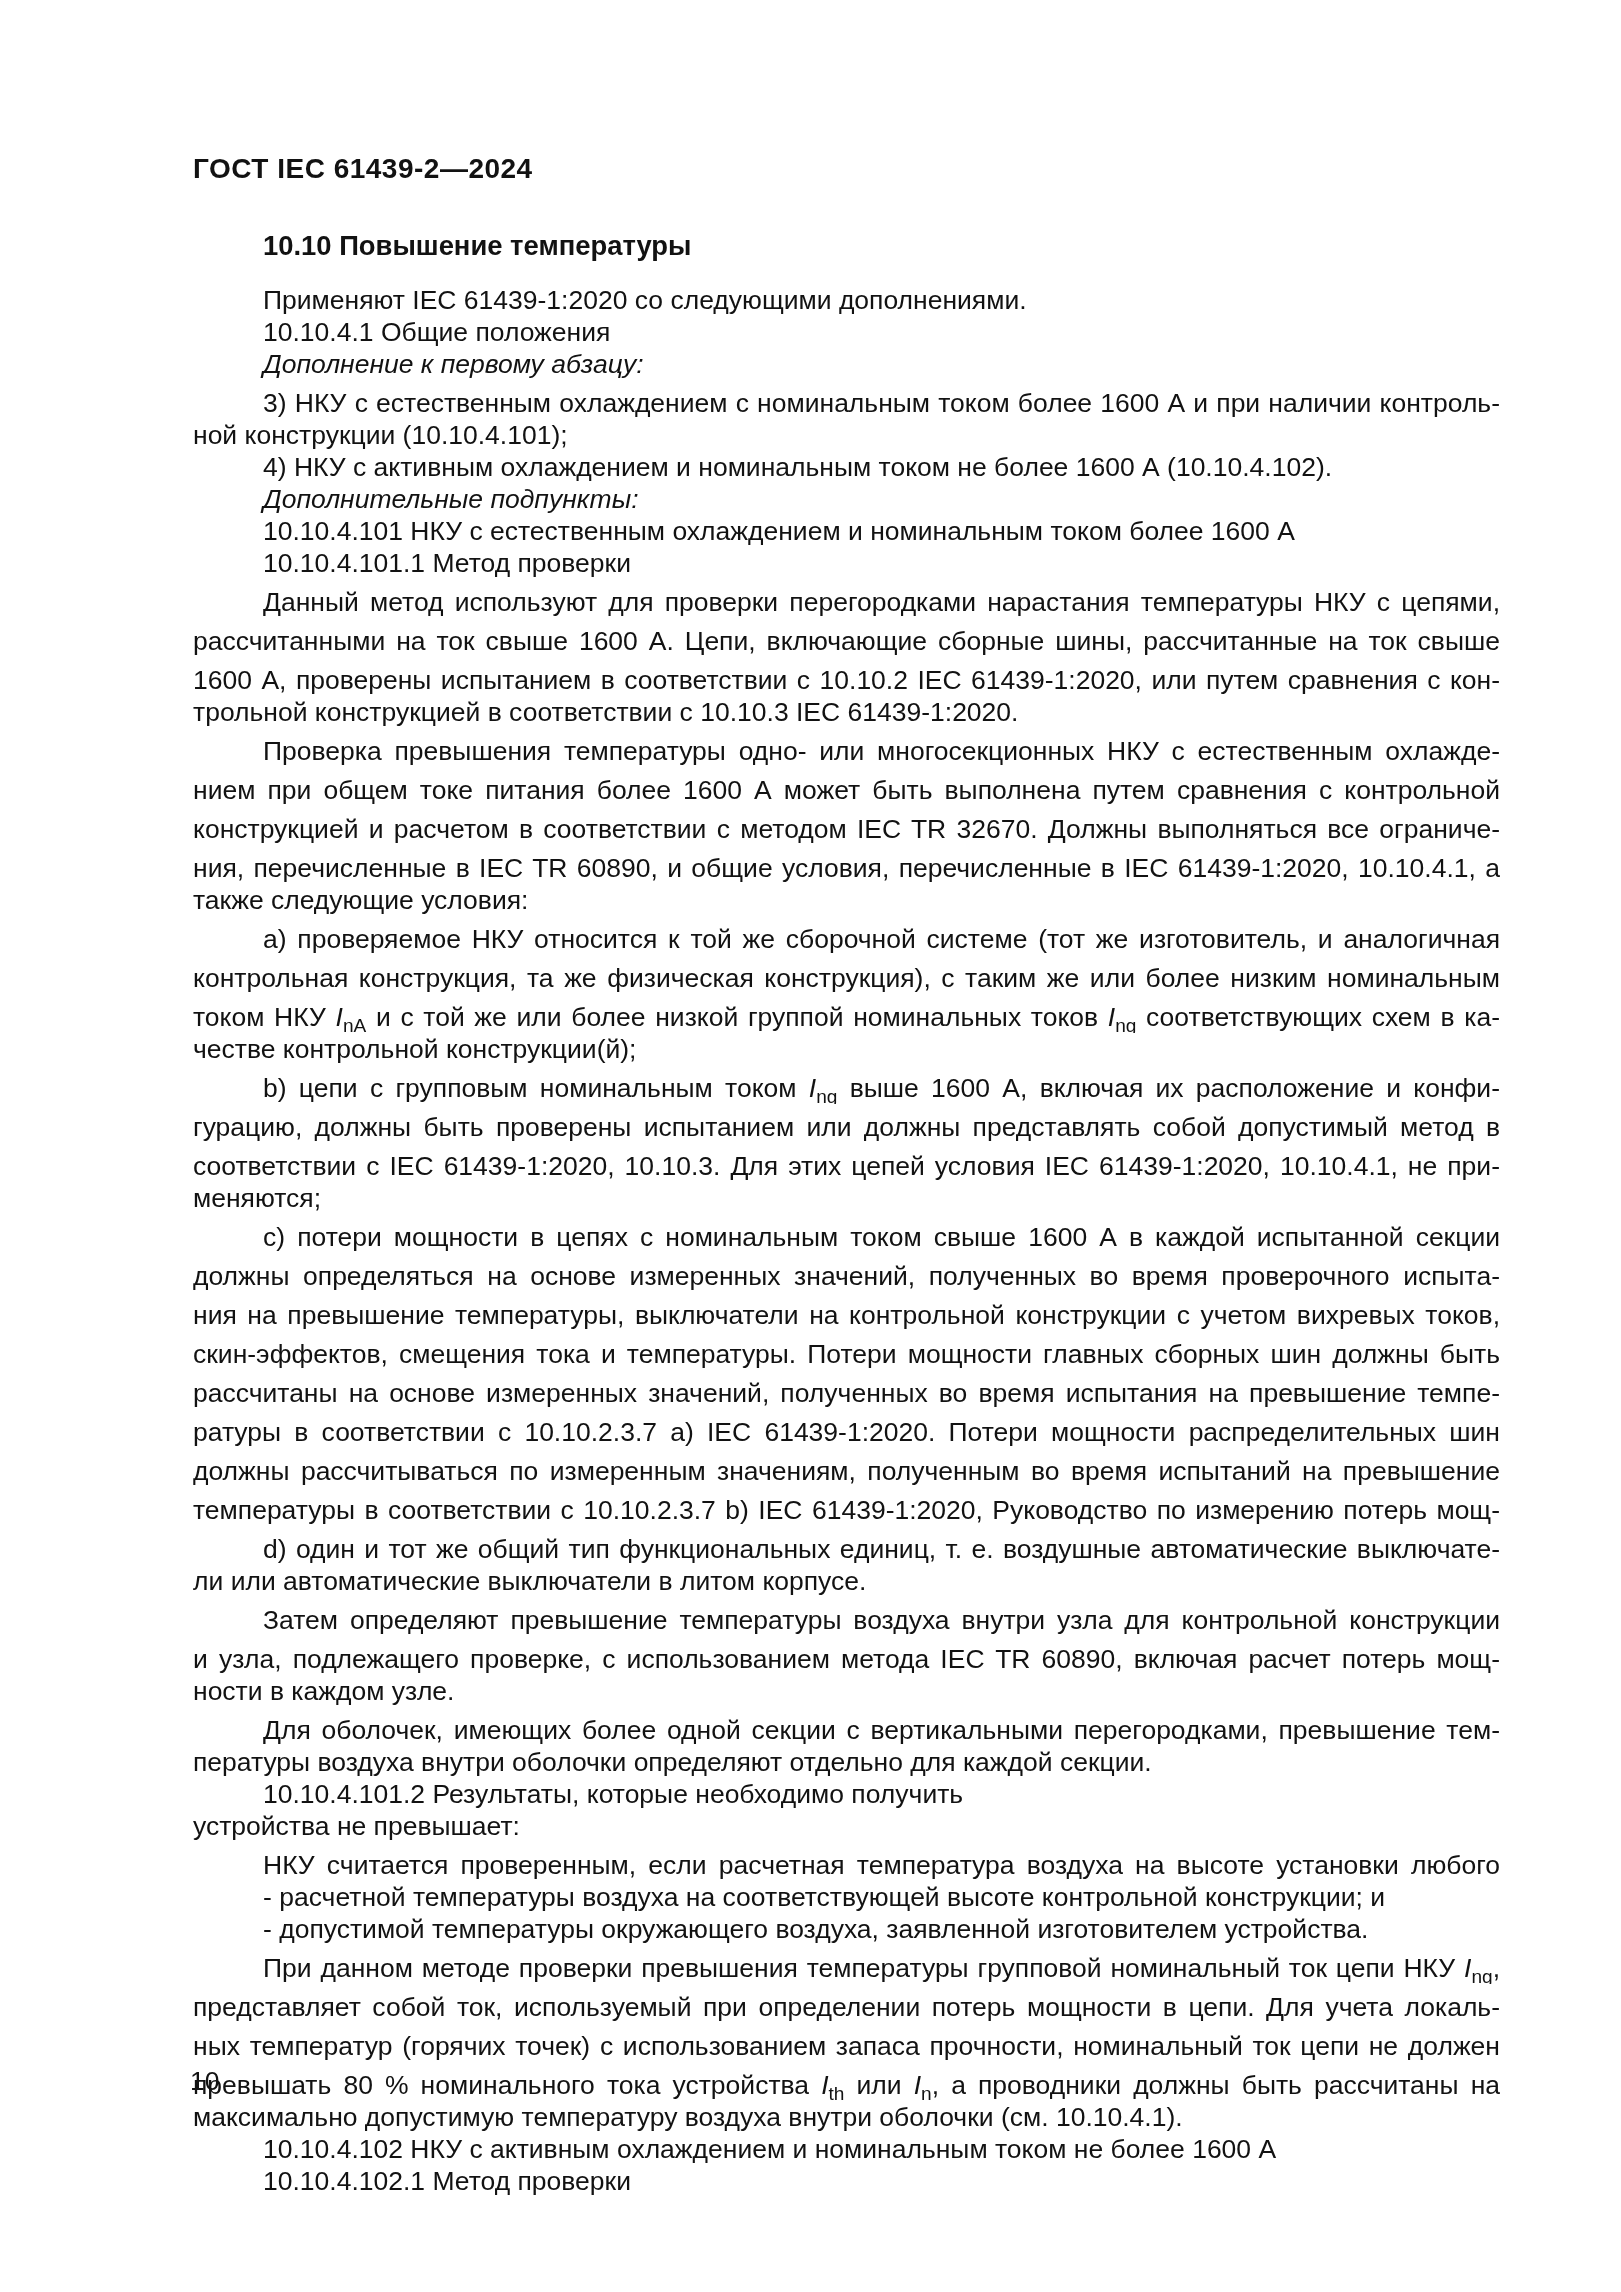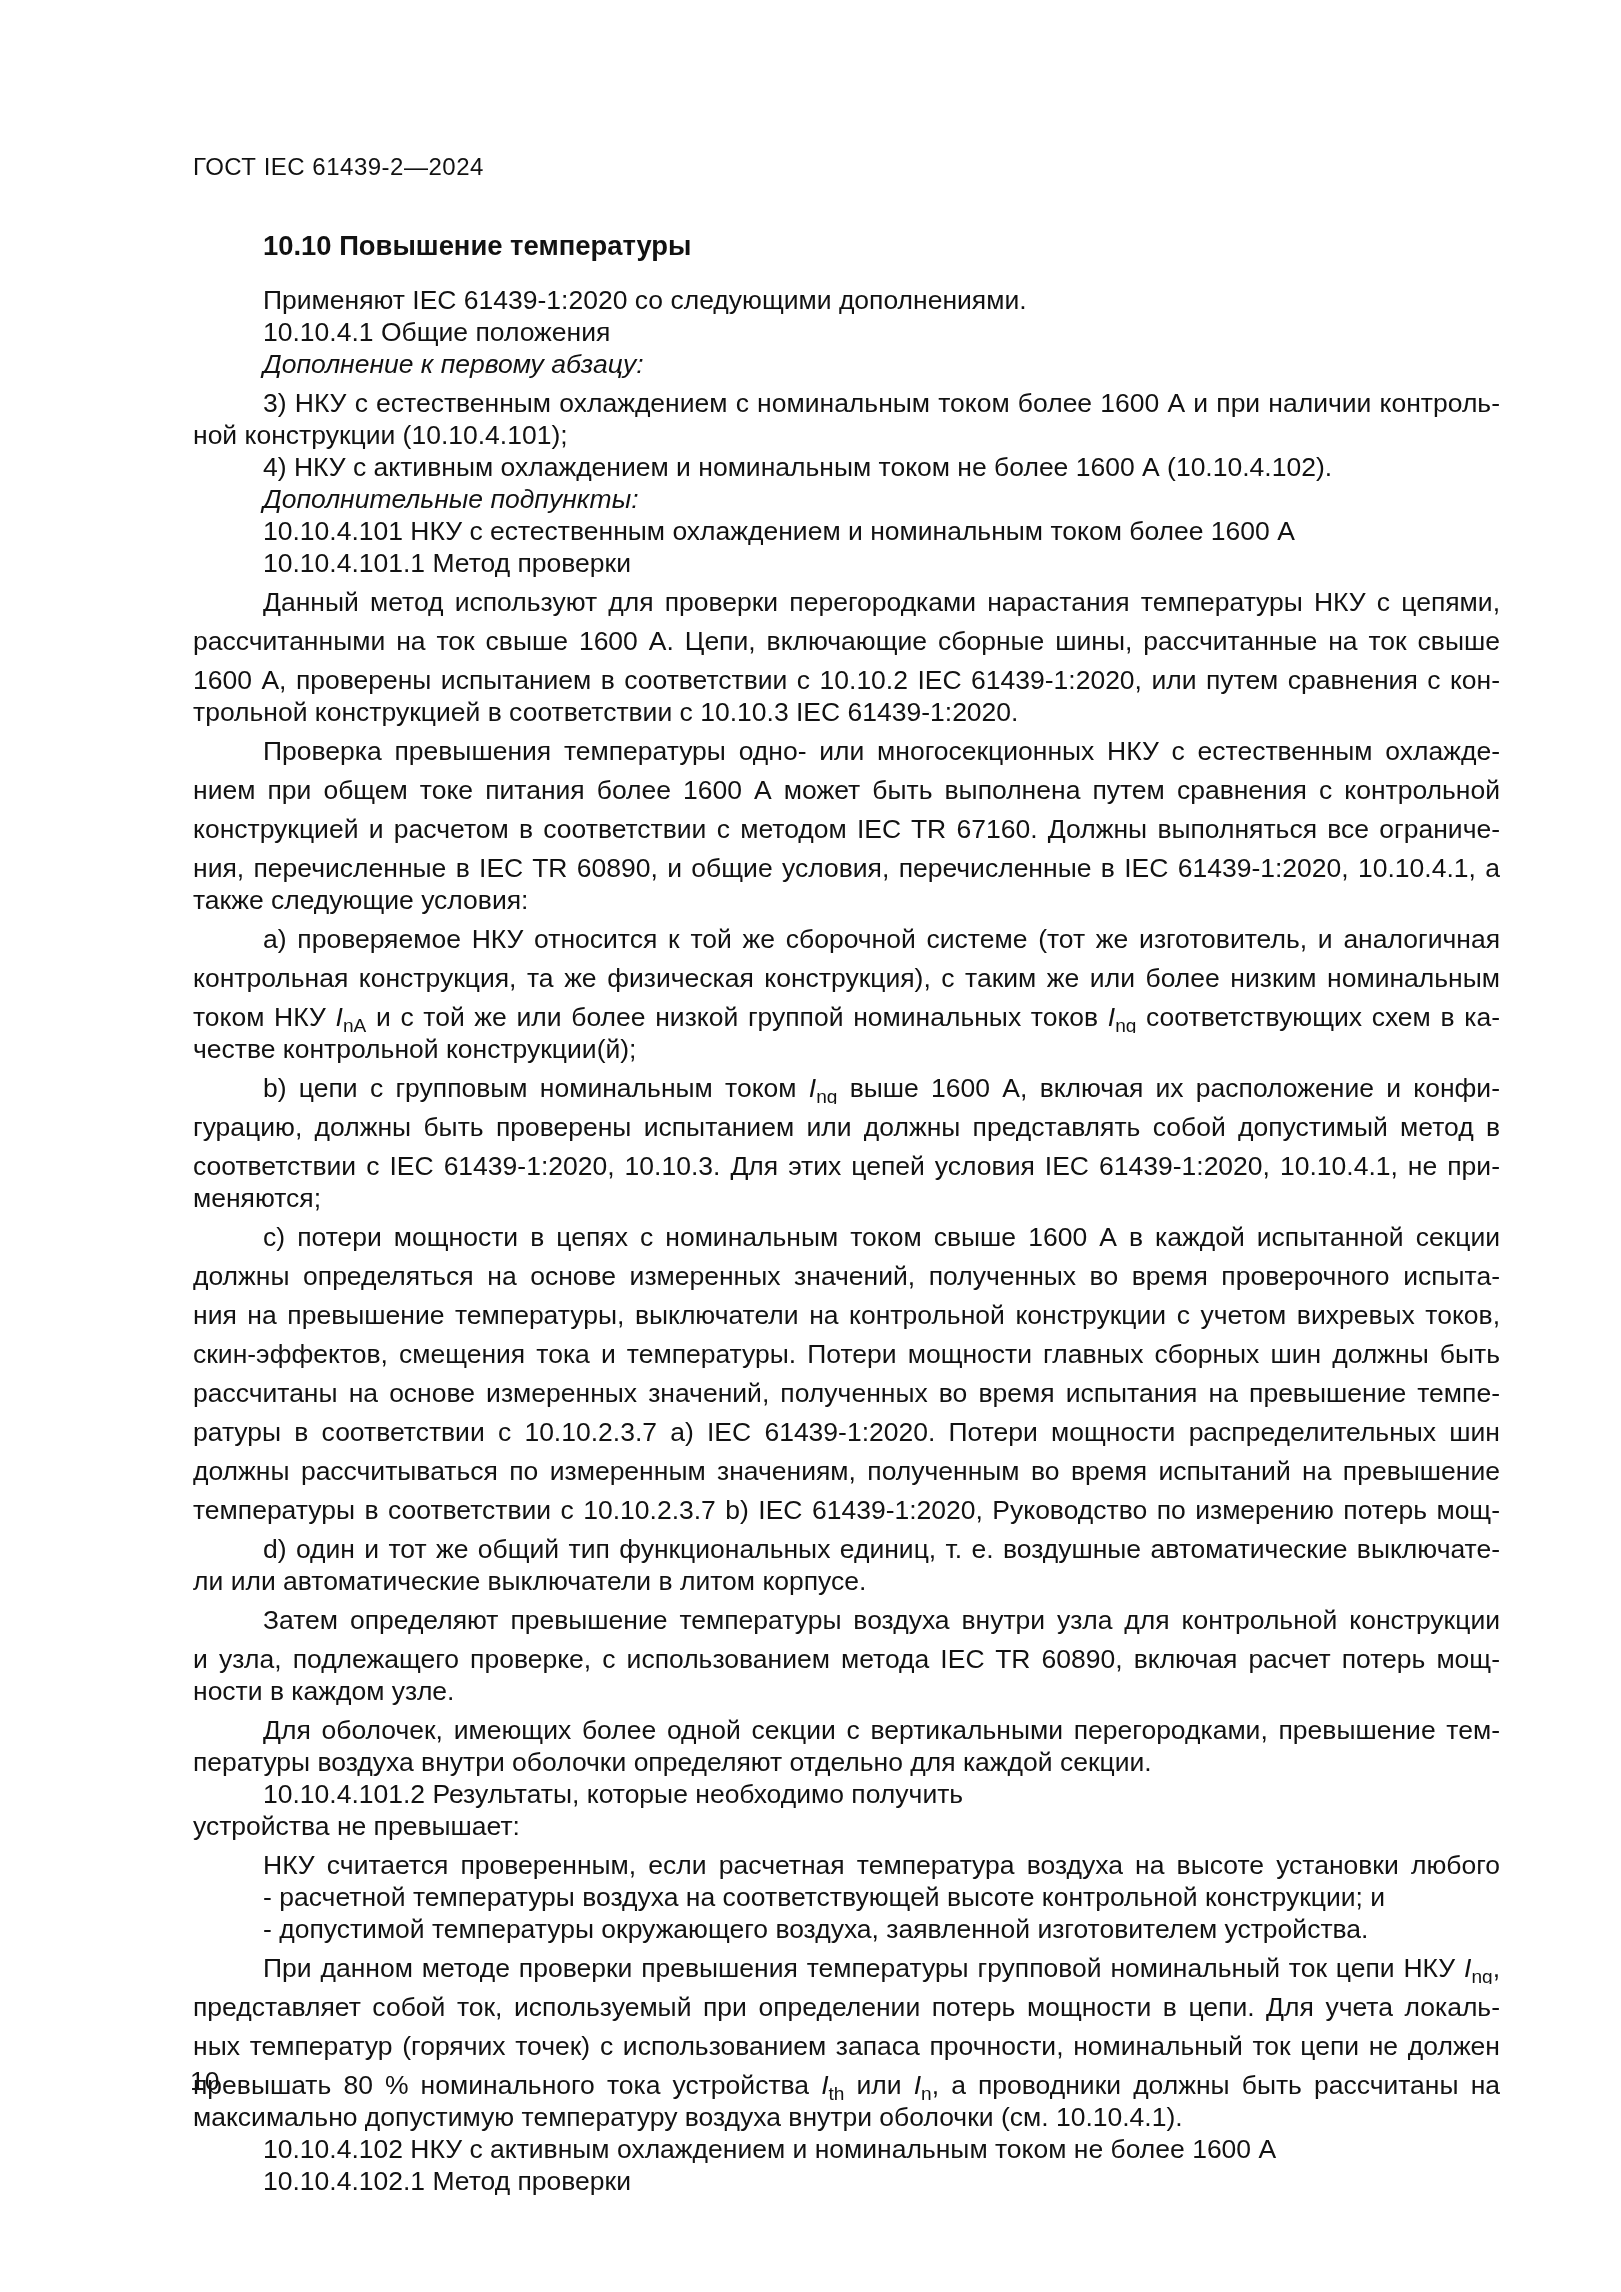--- a/index.html
+++ b/index.html
@@ -6,21 +6,21 @@
   .page {
     position:relative;
     width:1621px; height:2293px;
     background:#ffffff;
     font-family:"Liberation Sans","DejaVu Sans",sans-serif;
     color:#121212;
     overflow:hidden;
   }
   .doc-header {
     position:absolute; left:193px; top:153px;
-    font-size:24px; font-weight:normal; letter-spacing:0.5px;
+    font-size:28px; font-weight:bold; letter-spacing:0.5px;
     white-space:nowrap;
   }
   .section-heading {
     position:absolute; left:263px; top:230px;
     font-size:27.4px; font-weight:bold;
     white-space:nowrap;
   }
   .doc-body {
     position:absolute; left:193px; top:284px;
     width:1307px;
@@ -78,21 +78,21 @@
       </div>
       <div class="para">
         <div class="line first just">Данный метод используют для проверки перегородками нарастания температуры НКУ с цепями,</div>
         <div class="line just">рассчитанными на ток свыше 1600 А. Цепи, включающие сборные шины, рассчитанные на ток свыше</div>
         <div class="line just">1600 А, проверены испытанием в соответствии с 10.10.2 IEC 61439-1:2020, или путем сравнения с кон-</div>
         <div class="line">трольной конструкцией в соответствии с 10.10.3 IEC 61439-1:2020.</div>
       </div>
       <div class="para">
         <div class="line first just">Проверка превышения температуры одно- или многосекционных НКУ с естественным охлажде-</div>
         <div class="line just">нием при общем токе питания более 1600 А может быть выполнена путем сравнения с контрольной</div>
-        <div class="line just">конструкцией и расчетом в соответствии с методом IEC TR 67160. Должны выполняться все ограниче-</div>
+        <div class="line just">конструкцией и расчетом в соответствии с методом IEC TR 32670. Должны выполняться все ограниче-</div>
         <div class="line just">ния, перечисленные в IEC TR 60890, и общие условия, перечисленные в IEC 61439-1:2020, 10.10.4.1, а</div>
         <div class="line">также следующие условия:</div>
       </div>
       <div class="para">
         <div class="line first just">a) проверяемое НКУ относится к той же сборочной системе (тот же изготовитель, и аналогичная</div>
         <div class="line just">контрольная конструкция, та же физическая конструкция), с таким же или более низким номинальным</div>
         <div class="line just">током НКУ <span class="fi">I</span><sub>nA</sub> и с той же или более низкой группой номинальных токов <span class="fi">I</span><sub>ng</sub> соответствующих схем в ка-</div>
         <div class="line">честве контрольной конструкции(й);</div>
       </div>
       <div class="para">

